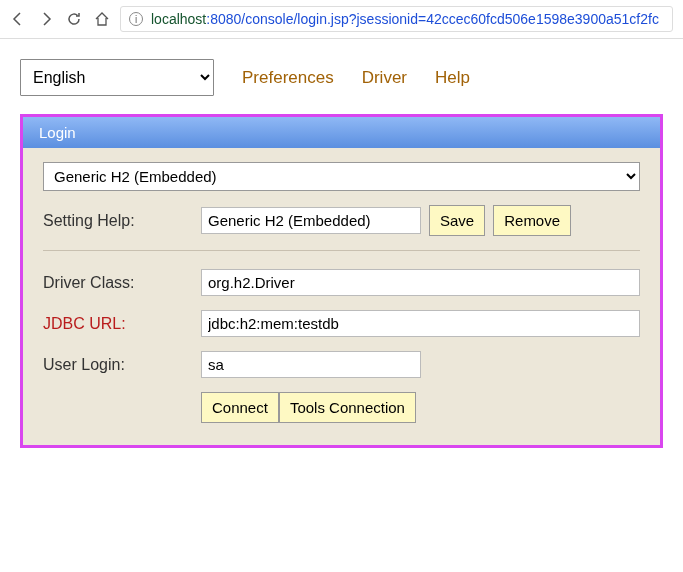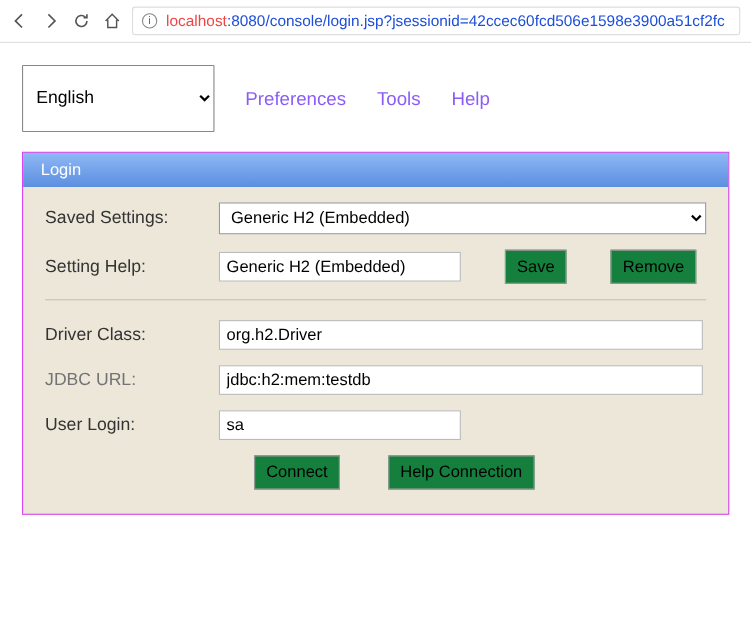--- a/index.html
+++ b/index.html
@@ -28,52 +28,52 @@
   flex: 1;
   display: flex;
   align-items: center;
   border: 1px solid #ddd;
   border-radius: 3px;
   padding: 4px 8px;
   font-size: 14px;
   color: #666;
   gap: 8px;
 }
-.url-host { color: #ef4444; }
+.url-host { color: #14532d; }
 .url-path { color: #1d4ed8; }
 .info-icon {
   width: 14px; height: 14px;
   border: 1px solid #888;
   border-radius: 50%;
   display: inline-flex; align-items: center; justify-content: center;
   font-size: 10px;
   color: #666;
 }
 .top-menu {
   display: flex;
   align-items: center;
   gap: 28px;
   padding: 20px 20px 18px 20px;
 }
 .lang-select {
   font-size: 16px;
-  padding: 20px 8px;
-  width: 175px;
+  padding: 8px 8px;
+  width: 194px;
   border: 1px solid #888;
   background: #fff;
   border-radius: 1px;
 }
 .menu-link {
-  color: #8b5cf6;
+  color: #a16207;
   font-size: 17px;
   cursor: pointer;
 }
 .panel {
   margin: 0 20px 20px 20px;
-  border: 1px solid #d946ef;
+  border: 3px solid #d946ef;
   background: #ece7d9;
 }
 .panel-header {
   background: linear-gradient(to bottom, #8fb8f5, #5b8fe0);
   color: #fff;
   padding: 7px 16px;
   font-size: 15px;
 }
 .panel-body {
   padding: 14px 20px 22px 20px;
@@ -82,52 +82,50 @@
   display: flex;
   align-items: center;
   margin-bottom: 14px;
   gap: 8px;
 }
 .form-label {
   width: 150px;
   font-size: 16px;
   color: #333;
 }
-.form-label.link { color: #737373; cursor: pointer; }
+.form-label.link { color: #b91c1c; cursor: pointer; }
 .wide-select {
   flex: 1;
   font-size: 15px;
   padding: 4px 6px;
   border: 1px solid #999;
   background: #fff;
 }
 .text-input {
   font-size: 15px;
   padding: 4px 6px;
   border: 1px solid #bbb;
   background: #fff;
 }
 .text-input.med { width: 220px; }
 .text-input.wide { flex: 1; max-width: 440px; }
 .btn {
   font-size: 15px;
   padding: 6px 10px;
   border: 1px solid #999;
-  background: #15803d;
+  background: #fef9c3;
   cursor: pointer;
-  margin-left: 32px;
 }
 .divider {
   border: none;
   border-top: 1px solid #c8c0b0;
   margin: 10px 0 18px 0;
 }
 .btn-row {
   display: flex;
-  gap: 12px;
   margin-left: 158px;
 }
 </style>
 </head>
 <body>
 
 <div class="browser-bar">
   <div class="nav-icons">
     <span class="nav-icon">
       <svg viewBox="0 0 16 16" width="16" height="16">
@@ -157,30 +155,29 @@
       <span class="url-host">localhost</span><span class="url-path">:8080/console/login.jsp?jsessionid=42ccec60fcd506e1598e3900a51cf2fc</span>
     </span>
   </div>
 </div>
 
 <div class="top-menu">
   <select class="lang-select">
     <option>English</option>
   </select>
   <span class="menu-link">Preferences</span>
-  <span class="menu-link">Tools</span>
+  <span class="menu-link">Driver</span>
   <span class="menu-link">Help</span>
 </div>
 
 <div class="panel">
   <div class="panel-header">Login</div>
   <div class="panel-body">
 
     <div class="form-row">
-      <span class="form-label">Saved Settings:</span>
       <select class="wide-select">
         <option>Generic H2 (Embedded)</option>
       </select>
     </div>
 
     <div class="form-row">
       <span class="form-label">Setting Help:</span>
       <input class="text-input med" value="Generic H2 (Embedded)" style="">
       <button class="btn">Save</button>
       <button class="btn">Remove</button>
@@ -199,17 +196,17 @@
     </div>
 
     <div class="form-row">
       <span class="form-label">User Login:</span>
       <input class="text-input med" value="sa" style="">
     </div>
 
 
     <div class="btn-row">
       <button class="btn">Connect</button>
-      <button class="btn">Help Connection</button>
+      <button class="btn">Tools Connection</button>
     </div>
 
   </div>
 </div>
 
 </body></html>

